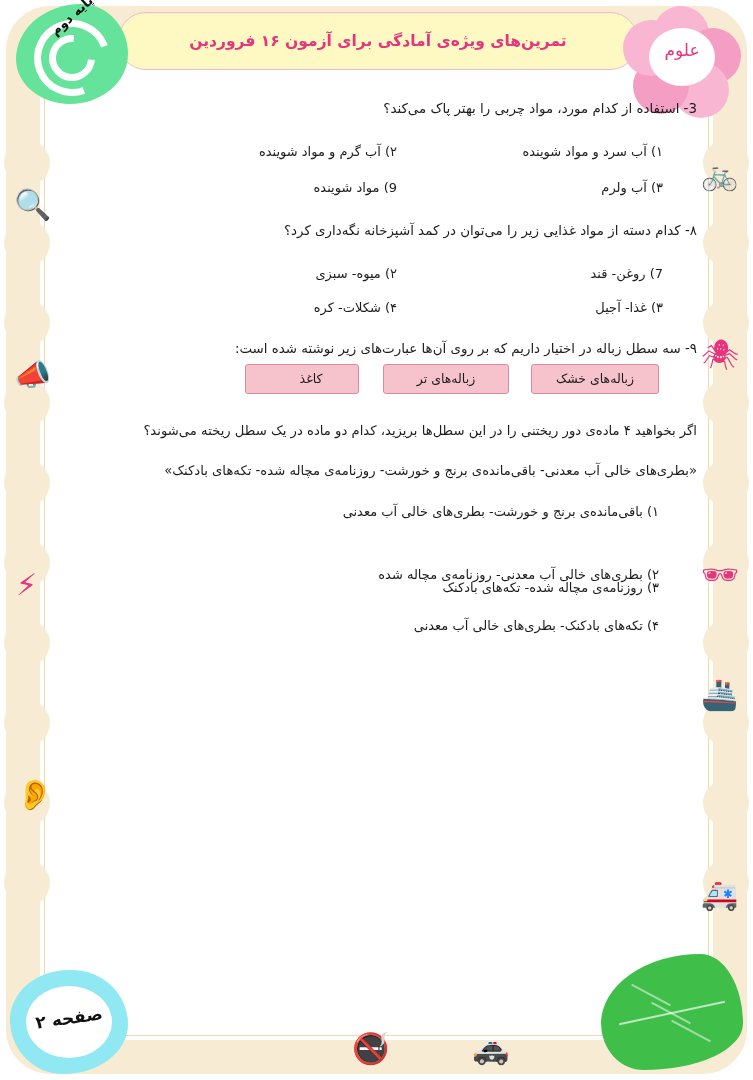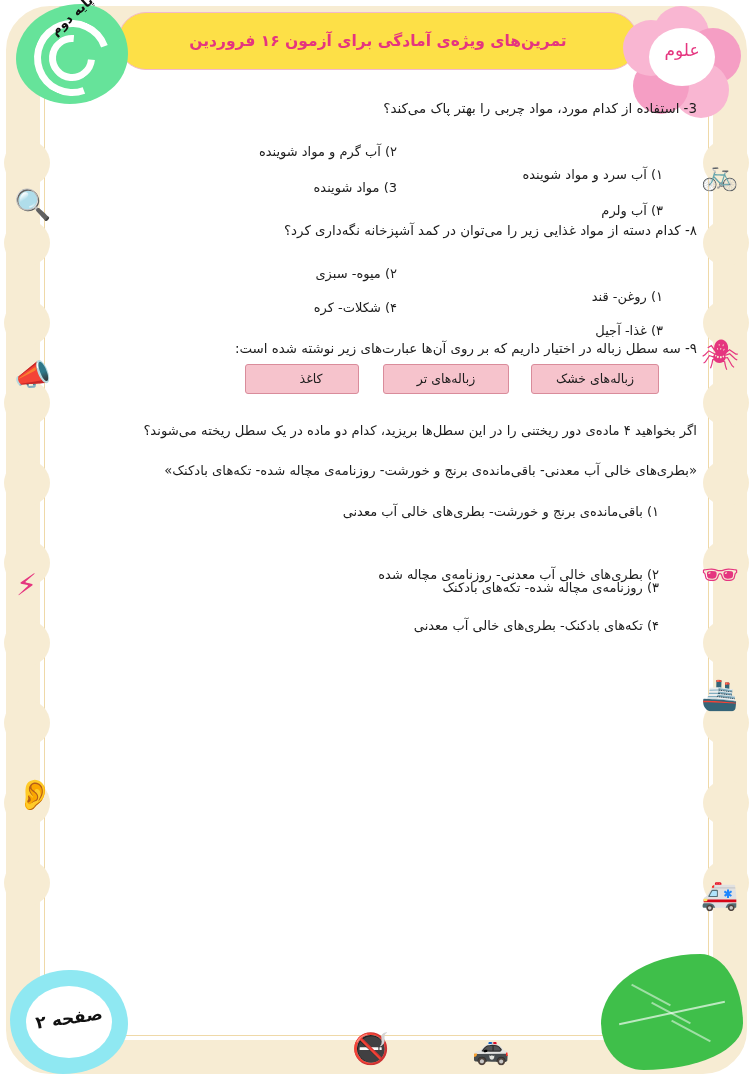--- a/index.html
+++ b/index.html
@@ -55,21 +55,21 @@
     background: #f7ecd3;
   }
 
   
   .header-banner {
     position: absolute;
     top: 12px;
     left: 118px;
     width: 520px;
     height: 58px;
-    background: #fde047;
+    background: #fef9c3;
     border: 1.5px solid #f3b8cd;
     border-radius: 28px;
     display: flex;
     align-items: center;
     justify-content: center;
     box-sizing: border-box;
   }
   .header-banner-text {
     color: #e5357f;
     font-size: 15.5px;
@@ -260,21 +260,21 @@
     right: 0;
     text-align: right;
     white-space: nowrap;
   }
   .q-head { font-size: 13.4px; }
   .opt {
     position: absolute;
     white-space: nowrap;
     font-size: 13px;
   }
-  .opt-right { right: 34px; margin-top: 23px; }
+  .opt-right { right: 34px; }
   .opt-left  { right: 300px; }
 
   .bins {
     position: absolute;
     left: 140px;
     right: 38px;
     top: 268px;
     height: 34px;
   }
   .bin {
@@ -391,24 +391,24 @@
     <div class="vein3"></div>
     <div class="vein4"></div>
   </div>
 
   <div class="content">
 
     <div class="q-line q-head" style="top:0px;">3- استفاده از کدام مورد، مواد چربی را بهتر پاک می‌کند؟</div>
     <div class="opt opt-right" style="top:44px;">۱) آب سرد و مواد شوینده</div>
     <div class="opt opt-left" style="top:44px;">۲) آب گرم و مواد شوینده</div>
     <div class="opt opt-right" style="top:80px;">۳) آب ولرم</div>
-    <div class="opt opt-left" style="top:80px;">3) مواد شوینده</div>
+    <div class="opt opt-left" style="top:80px;">9) مواد شوینده</div>
 
     <div class="q-line q-head" style="top:122px;">۸- کدام دسته از مواد غذایی زیر را می‌توان در کمد آشپزخانه نگه‌داری کرد؟</div>
-    <div class="opt opt-right" style="top:166px;">۱) روغن- قند</div>
+    <div class="opt opt-right" style="top:166px;">7) روغن- قند</div>
     <div class="opt opt-left" style="top:166px;">۲) میوه- سبزی</div>
     <div class="opt opt-right" style="top:200px;">۳) غذا- آجیل</div>
     <div class="opt opt-left" style="top:200px;">۴) شکلات- کره</div>
 
     <div class="q-line q-head" style="top:240px;">۹-  سه سطل زباله در اختیار داریم که بر روی آن‌ها عبارت‌های زیر نوشته شده است:</div>
 
     <div class="bins">
       <div class="bin bin1">زباله‌های خشک</div>
       <div class="bin bin2">زباله‌های تر</div>
       <div class="bin bin3">کاغذ</div>

